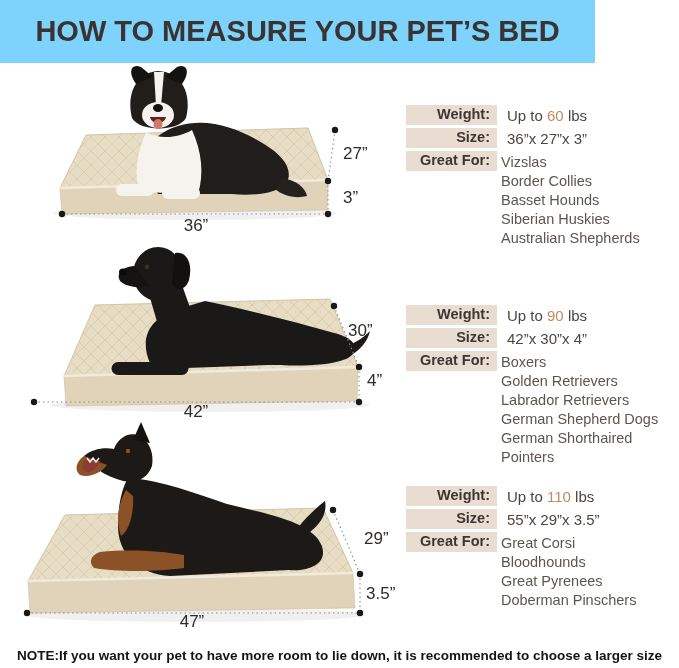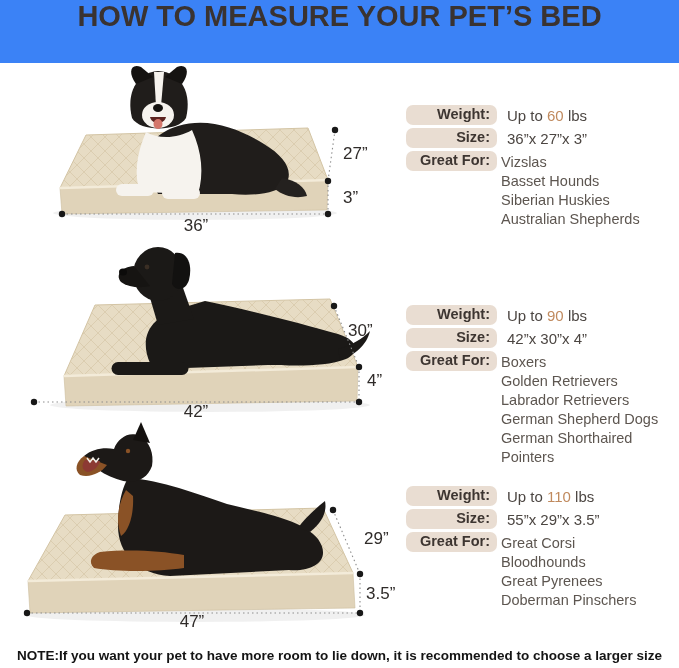--- a/index.html
+++ b/index.html
@@ -1,37 +1,37 @@
 <!DOCTYPE html>
 <html><head>
 <meta charset="utf-8">
 <style>
   html,body{margin:0;padding:0;background:#ffffff;}
   body{width:679px;height:668px;overflow:hidden;font-family:"Liberation Sans",sans-serif;}
   .page{position:relative;width:679px;height:668px;background:#ffffff;}
 
   
-  .banner{position:absolute;top:0;left:0;width:679px;height:63px;background:#3b82f6;
-          display:flex;align-items:flex-start;justify-content:center;}
+  .banner{position:absolute;top:0;left:0;width:595px;height:63px;background:#7dd3fc;
+          display:flex;align-items:center;justify-content:center;}
   .banner h1{margin:0;font-size:29px;font-weight:800;color:#3a3331;letter-spacing:0px;}
 
   
   .sec{position:absolute;left:0;width:679px;}
   #sec1{top:60px;height:175px;}
   #sec2{top:235px;height:185px;}
   #sec3{top:420px;height:218px;}
   .illus{position:absolute;left:0;top:0;}
 
   
   .info{position:absolute;left:406px;width:272px;}
   #sec1 .info{top:45px;}
   #sec2 .info{top:70px;}
   #sec3 .info{top:66px;}
   .irow{display:flex;align-items:flex-start;margin-bottom:3px;}
-  .pill{flex:0 0 auto;width:77px;background:#e9ddd2;border-radius:7px;
+  .pill{flex:0 0 auto;width:77px;background:#e9ddd2;border-radius:0;
         padding:1px 7px 3px;text-align:right;font-weight:bold;font-size:14.5px;
         line-height:16px;color:#3d3531;}
   .ival{margin-left:10px;padding-top:2px;font-size:15px;color:#4c4642;white-space:nowrap;}
   .accent{color:#c08a5e;}
   .breeds{margin-left:4px;padding-top:2px;font-size:14.5px;color:#5d5650;line-height:19px;}
 
   
   .mline{stroke:#8d8d8d;stroke-width:1.1;stroke-dasharray:1.5 3;fill:none;}
   .mdot{fill:#181818;}
   .dim{font-family:"Liberation Sans",sans-serif;font-size:17px;fill:#2f2b29;}
@@ -97,20 +97,21 @@
         <span class="ival"><span>Up to </span><span class="accent">60</span><span> lbs</span></span>
       </div>
       <div class="irow">
         <span class="pill">Size:</span>
         <span class="ival">36”x 27”x 3”</span>
       </div>
       <div class="irow">
         <span class="pill">Great For:</span>
         <div class="breeds">
           <div>Vizslas</div>
+          <div>Border Collies</div>
           <div>Basset Hounds</div>
           <div>Siberian Huskies</div>
           <div>Australian Shepherds</div>
         </div>
       </div>
     </div>
   </div>
 
   <div class="sec" id="sec2">
     <svg class="illus" width="400" height="185" viewBox="0 0 400 185">

